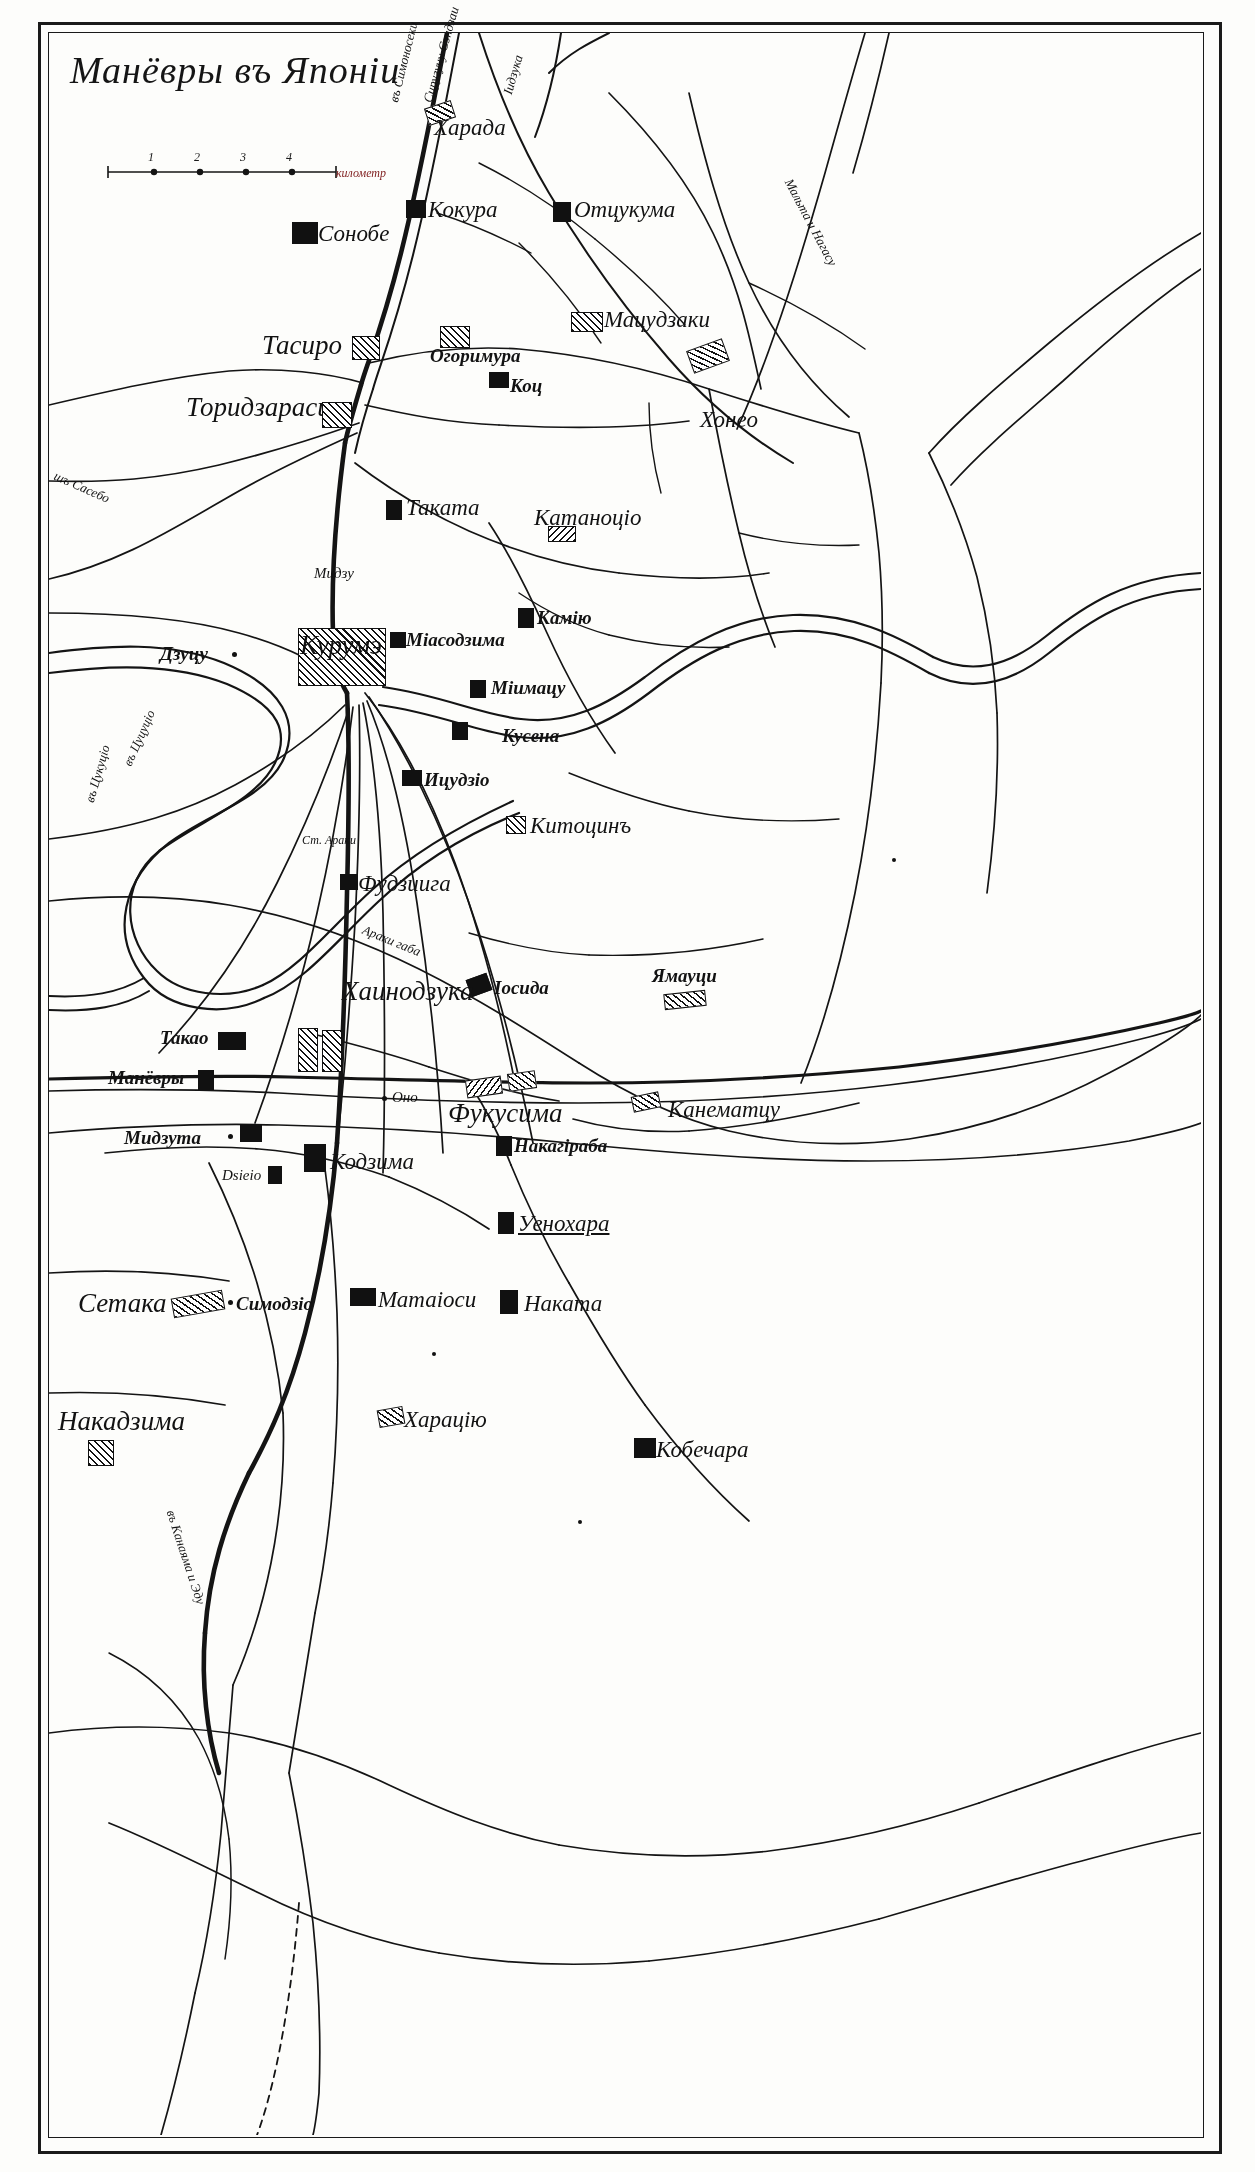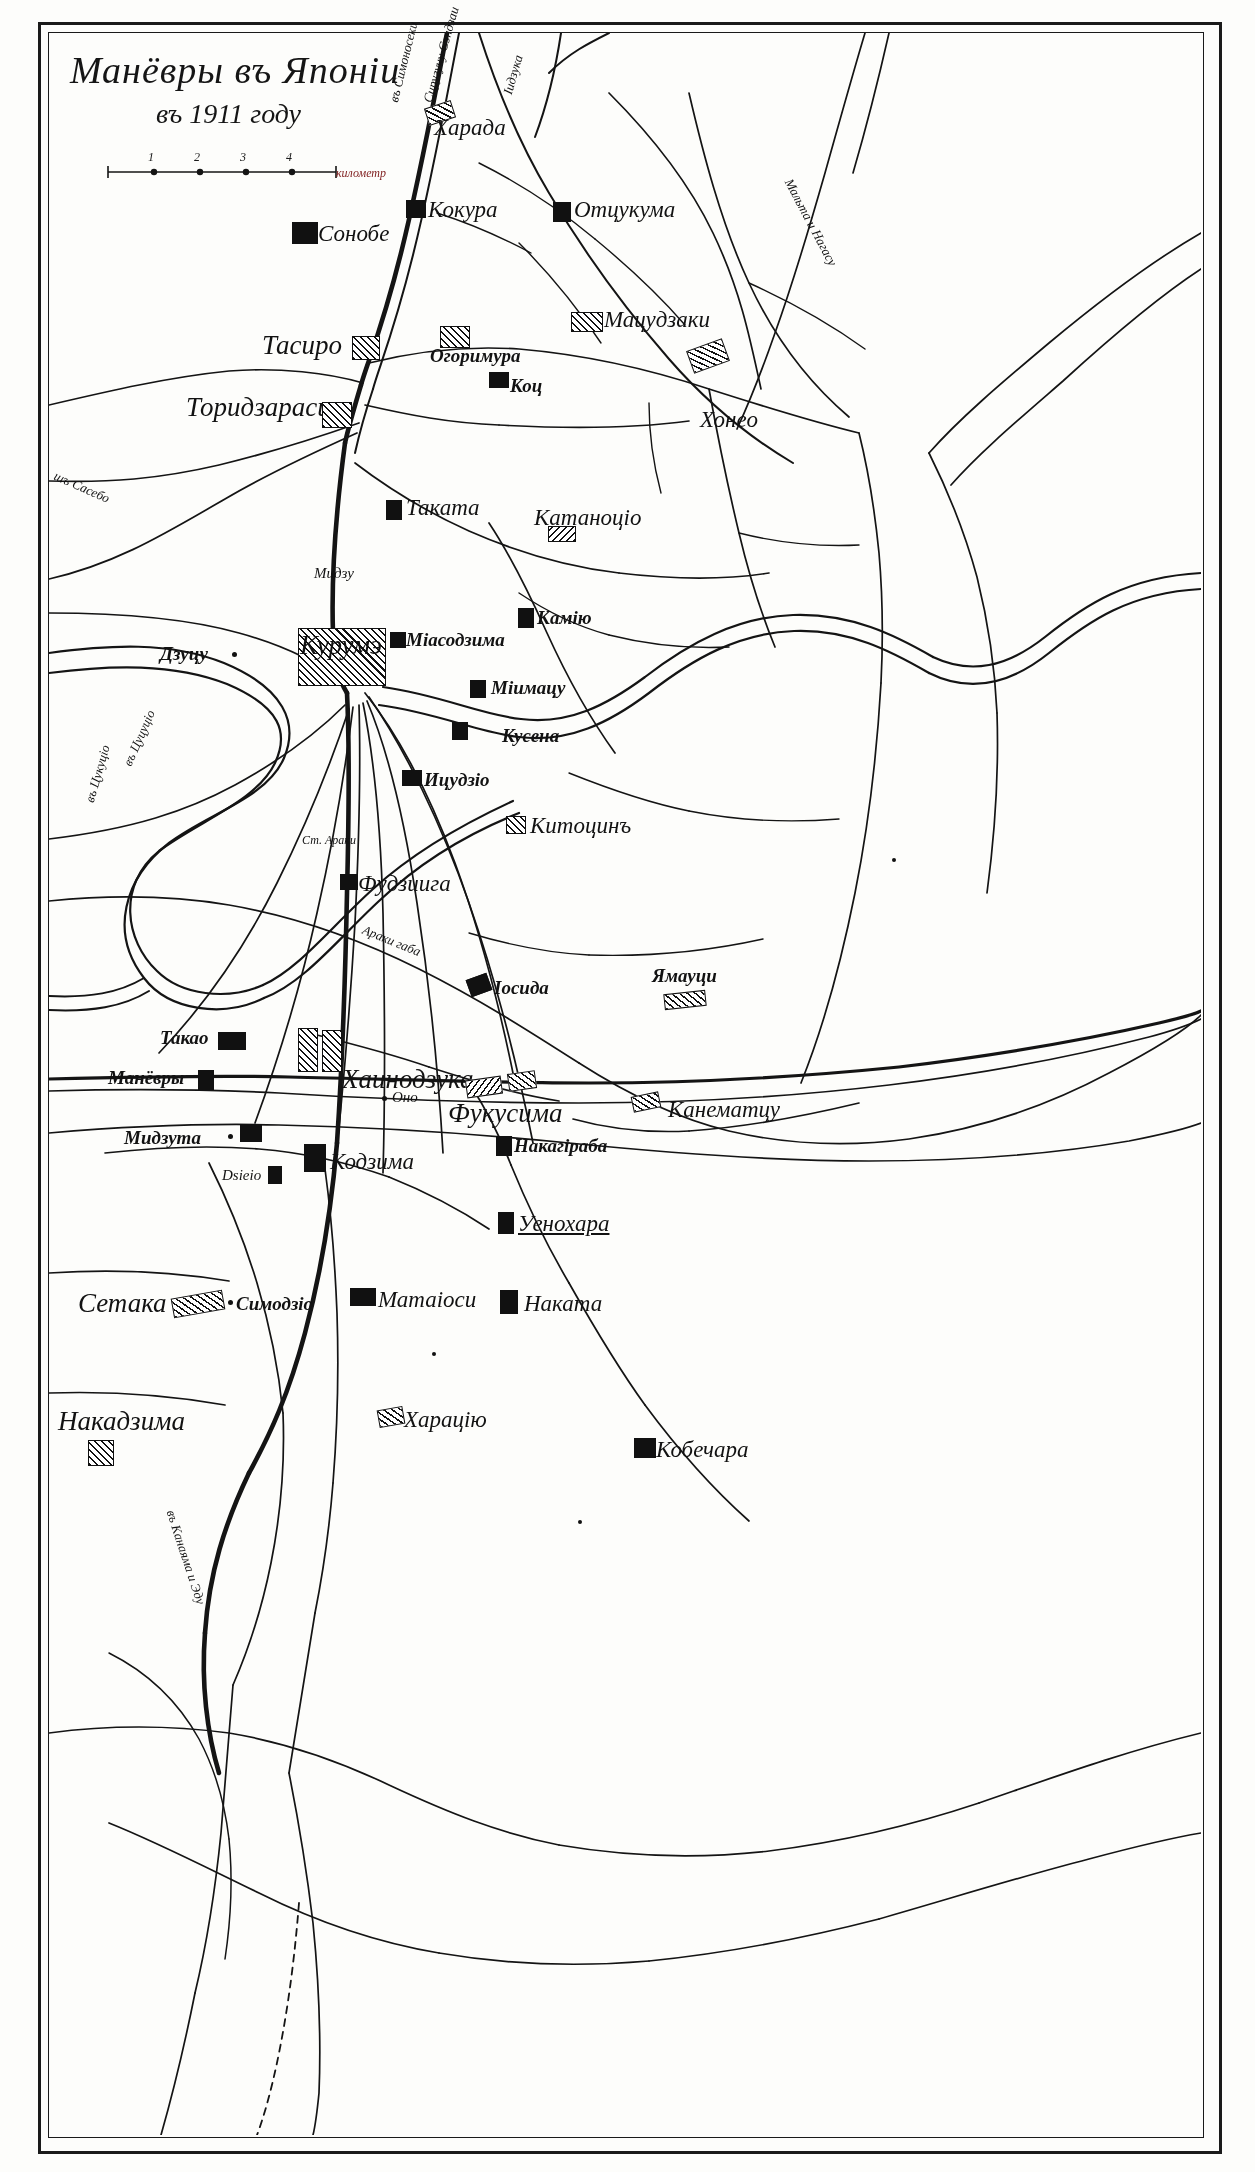--- a/index.html
+++ b/index.html
@@ -312,21 +312,20 @@
           <path d="M420 900 C 460 912, 500 920, 540 922"></path>
           <path d="M540 922 C 600 924, 660 918, 714 906"></path>
         </g>
 
       </g>
     </svg>
   </div>
 
   <div class="title-block">
     <div class="title-main">Манёвры въ Японіи</div>
-    <div class="title-sub">въ 1911 году</div>
   </div>
 
   <div class="scale-wrap">
     <svg width="260" height="16" style="position:absolute;left:0;top:14px">
       <g stroke="#141414" stroke-width="1.6" fill="#141414">
         <line x1="4" y1="8" x2="232" y2="8"></line>
         <line x1="4" y1="2" x2="4" y2="14"></line>
         <line x1="232" y1="2" x2="232" y2="14"></line>
         <circle cx="50" cy="8" r="2.4"></circle>
         <circle cx="96" cy="8" r="2.4"></circle>
@@ -424,21 +423,21 @@
   <div class="place s-md" style="left:494px; top:978px;">Іосида</div>
 
   <div class="place s-md" style="left:652px; top:966px;">Ямауци</div>
   <div class="blk hatch" style="left:664px; top:992px; width:40px; height:14px; transform:rotate(-6deg);"></div>
 
   <div class="place s-md" style="left:160px; top:1028px;">Такао</div>
   <div class="blk" style="left:218px; top:1032px; width:26px; height:16px;"></div>
 
   <div class="blk hatch" style="left:298px; top:1028px; width:18px; height:42px;"></div>
   <div class="blk hatch" style="left:322px; top:1030px; width:18px; height:40px;"></div>
-  <div class="place s-xl" style="left:342px; top:1066px;">Хаинодзука</div>
+  <div class="place s-xl" style="left:342px; top:978px;">Хаинодзука</div>
 
   <div class="place s-md" style="left:108px; top:1068px;">Манёвры</div>
   <div class="blk" style="left:198px; top:1070px; width:14px; height:18px;"></div>
 
   <div class="dot" style="left:382px; top:1096px;"></div>
   <div class="place s-sm" style="left:392px; top:1090px;">Оно</div>
 
   <div class="blk hatch2" style="left:466px; top:1078px; width:34px; height:16px; transform:rotate(-8deg);"></div>
   <div class="blk hatch" style="left:508px; top:1072px; width:26px; height:16px; transform:rotate(-8deg);"></div>
   <div class="place s-xl" style="left:448px; top:1100px;">Фукусима</div>

